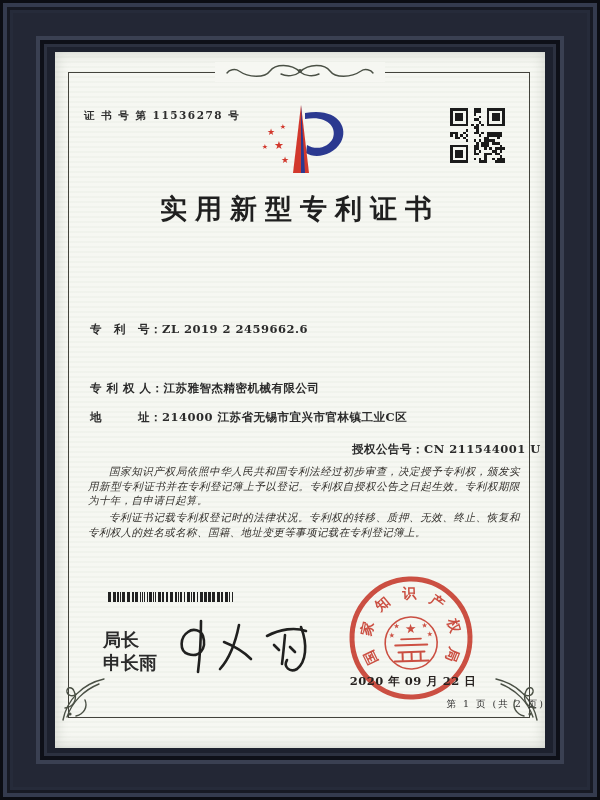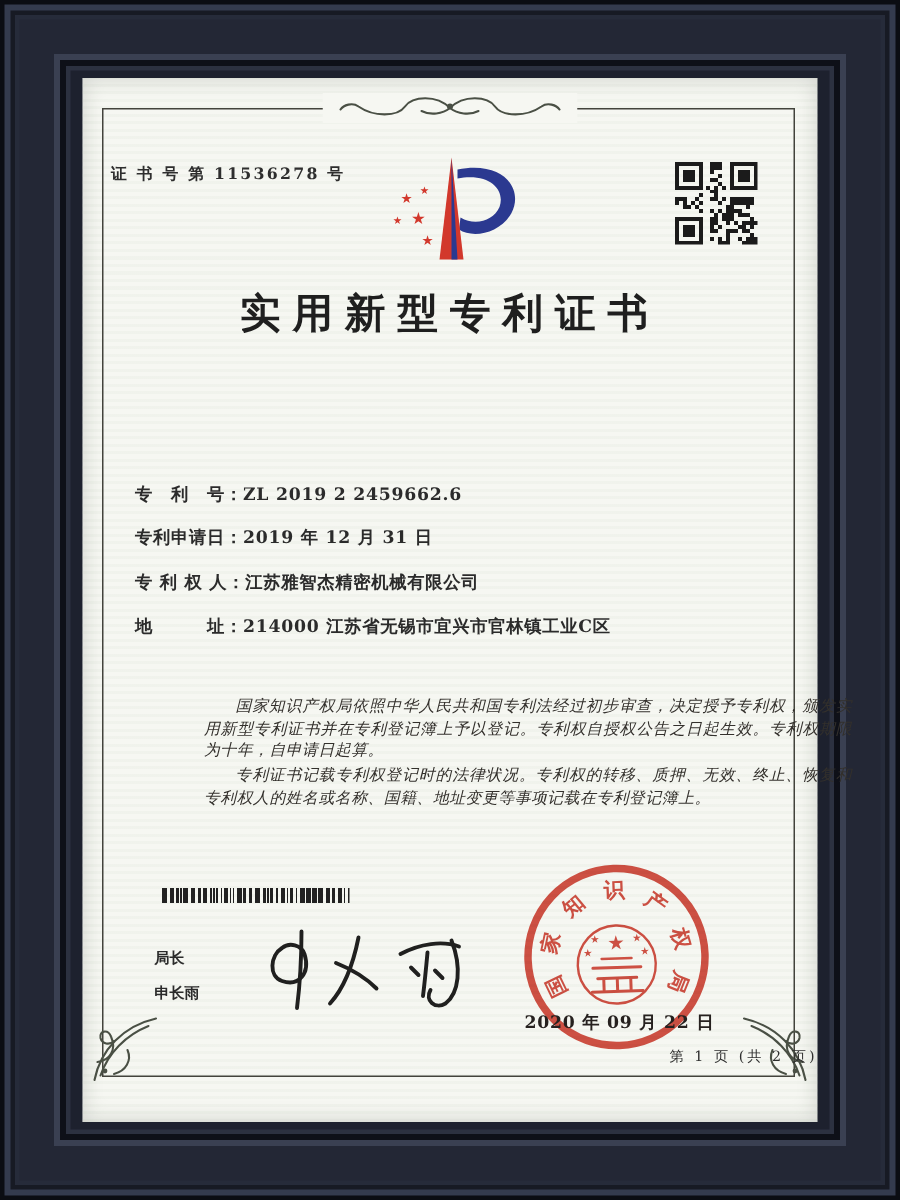--- a/index.html
+++ b/index.html
@@ -10,31 +10,31 @@
     box-shadow: inset 0 0 0 3px #0b0d13, inset 0 0 0 7px #343b4e, inset 0 0 0 10px #171a24,
                 inset 0 0 0 13px #262b3a, inset 0 0 0 36px #232735, inset 0 0 0 40px #3a4052,
                 inset 0 0 0 44px #0e1018, inset 0 0 0 47px #2c3140;}
   .paper{position:absolute;left:55px;top:52px;width:490px;height:696px;
     background:#f6f7f2;
     background-image:repeating-linear-gradient(0deg,rgba(190,205,185,.10) 0 2px,rgba(255,255,255,0) 2px 5px);
     box-shadow:inset 0 0 14px rgba(30,40,30,.18);}
   .inner-border{position:absolute;left:13px;top:20px;width:460px;height:644px;
     border:1.5px solid #43433c;}
   .abs{position:absolute;}
-  .certno{left:19px;top:57px;font-size:10.5px;letter-spacing:1.5px;color:#2e2e2e;font-weight:600;}
+  .certno{left:29px;top:57px;font-size:10.5px;letter-spacing:1.5px;color:#2e2e2e;font-weight:600;}
   .title{left:0;top:139px;width:100%;text-align:center;font-size:27px;font-weight:700;
          letter-spacing:8px;color:#1f1f1f;}
   .row{left:35px;width:430px;font-size:11.5px;font-weight:600;color:#2b2b2b;letter-spacing:.5px;white-space:nowrap;}
   .row .val{font-weight:600;}
   .grant2{position:absolute;left:262px;top:0;}
   .para{left:33px;width:432px;font-size:10.5px;line-height:14.5px;color:#33302c;
-        text-align:justify;text-indent:2em;font-style:italic;letter-spacing:.4px;margin-left:48px;}
+        text-align:justify;text-indent:2em;font-style:italic;letter-spacing:.4px;}
   .ornament-top{left:50%;top:20px;transform:translate(-50%,-50%);}
   .corner{bottom:26px;width:46px;height:46px;}
-  .sig-title{left:48px;top:576px;font-size:10px;font-weight:700;color:#2b2b2b;line-height:23px;}
+  .sig-title{left:48px;top:576px;font-size:18px;font-weight:700;color:#2b2b2b;line-height:23px;}
   .signature{left:118px;top:566px;}
   .seal{left:291px;top:521px;width:130px;height:130px;opacity:.88;mix-blend-mode:multiply;
         transform:rotate(-2deg);}
   .seal-date{left:292px;top:622px;width:132px;text-align:center;font-size:11.5px;font-weight:700;
              color:#26211f;letter-spacing:.5px;}
   .barcode{left:53px;top:540px;}
   .qr{left:395px;top:56px;}
   .logo{left:200px;top:51px;}
   .pageinfo{left:0;top:646px;width:100%;text-align:right;font-size:9.5px;color:#2e2e2e;letter-spacing:2px;}
   .backnote{left:0;top:672px;width:100%;text-align:center;font-size:9.5px;font-style:italic;
@@ -294,24 +294,24 @@
       <rect x="13" y="20" width="1" height="1" fill="#1b1b1b"></rect>
       <rect x="17" y="20" width="1" height="1" fill="#1b1b1b"></rect>
       <rect x="18" y="20" width="1" height="1" fill="#1b1b1b"></rect>
       <rect x="19" y="20" width="1" height="1" fill="#1b1b1b"></rect>
       <rect x="20" y="20" width="1" height="1" fill="#1b1b1b"></rect>
     </svg>
 
   <div class="abs title">实用新型专利证书</div>
 
   <div class="abs row" style="top:270px;"><span>专　利　号：</span><span class="val">ZL 2019 2 2459662.6</span></div>
-  <div class="abs row" style="top:299px;"><span>专利申请日：</span><span class="val">2019 年 12 月 31 日</span></div>
   <div class="abs row" style="top:329px;"><span>专 利 权 人：</span><span class="val">江苏雅智杰精密机械有限公司</span></div>
   <div class="abs row" style="top:358px;"><span>地　　　址：</span><span class="val">214000 江苏省无锡市宜兴市官林镇工业C区</span></div>
   <div class="abs row" style="top:390px;">
+    <span class="grant2"><span>授权公告号：</span><span class="val">CN 211544001 U</span></span>
   </div>
 
   <div class="abs para" style="top:412px;">国家知识产权局依照中华人民共和国专利法经过初步审查，决定授予专利权，颁发实用新型专利证书并在专利登记簿上予以登记。专利权自授权公告之日起生效。专利权期限为十年，自申请日起算。</div>
   <div class="abs para" style="top:458px;">专利证书记载专利权登记时的法律状况。专利权的转移、质押、无效、终止、恢复和专利权人的姓名或名称、国籍、地址变更等事项记载在专利登记簿上。</div>
 
   <svg class="abs barcode" width="125" height="10" viewBox="0 0 125 10" style="shape-rendering:crispEdges;">
       <rect x="0" y="0" width="3" height="10" fill="#222"></rect>
       <rect x="5" y="0" width="3" height="10" fill="#222"></rect>
       <rect x="9" y="0" width="2" height="10" fill="#222"></rect>
       <rect x="12" y="0" width="1" height="10" fill="#222"></rect>

